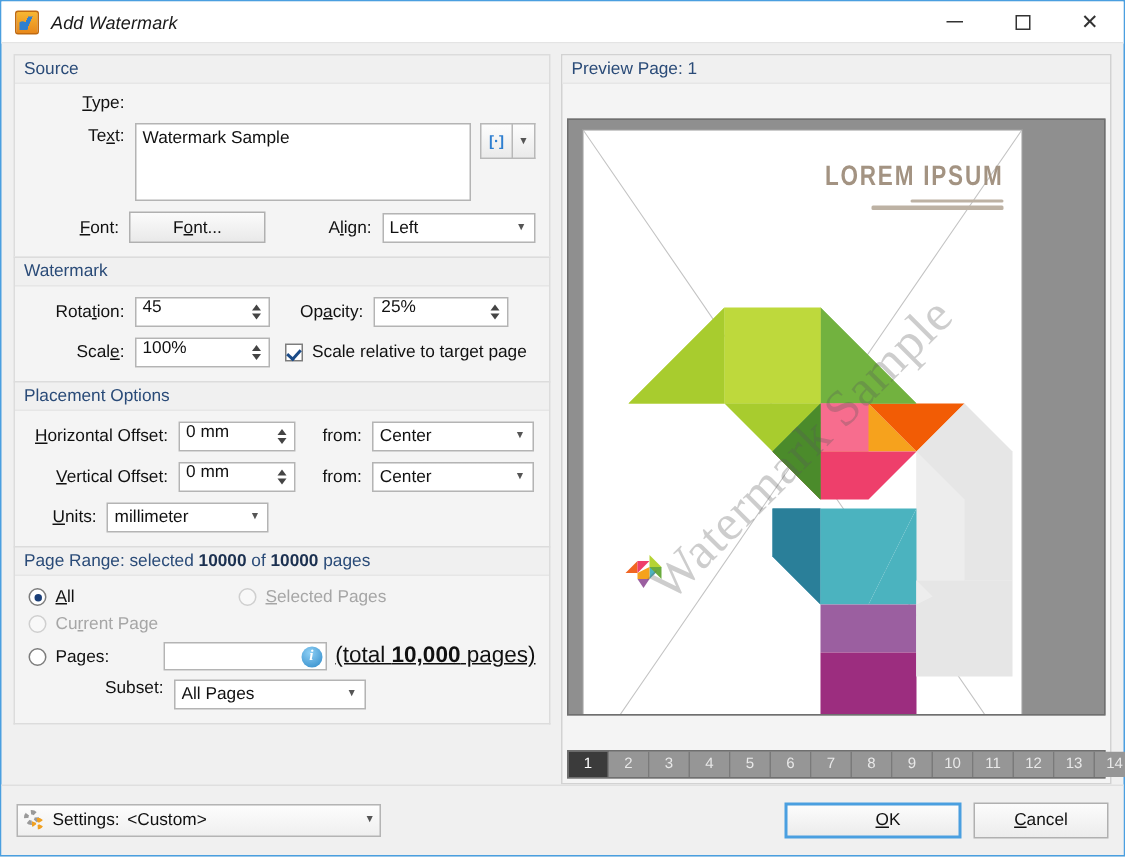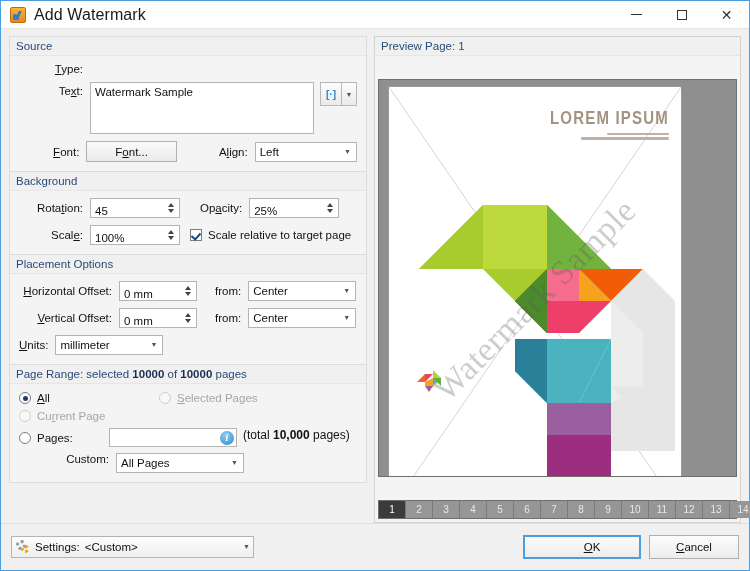--- a/index.html
+++ b/index.html
@@ -27,21 +27,21 @@
     border-radius:2px;position:relative;
     background:linear-gradient(180deg,#f7b733 0%,#e8881a 100%);
     border:1px solid #c06a10;box-sizing:border-box;
   }
   .title-icon:after{
     content:"";position:absolute;left:2px;top:3px;width:10px;height:9px;
     background:
       radial-gradient(circle at 2px 7px,#2f7fd0 0 3.5px,transparent 4px),
       linear-gradient(115deg,transparent 40%,#2f7fd0 41% 62%,transparent 63%);
   }
-  .title-text{font-size:16px;color:#1a1a1a;letter-spacing:.1px;}
+  .title-text{font-size:12px;color:#1a1a1a;letter-spacing:.1px;font-style:italic;}
   .win-btns{margin-left:auto;display:flex;height:100%;}
   .win-btn{
     width:45px;height:100%;display:flex;align-items:center;justify-content:center;
     color:#333;font-size:12px;
   }
   .glyph-min{display:block;width:11px;height:1px;background:#333;}
   .glyph-max{display:block;width:10px;height:10px;border:1px solid #333;box-sizing:border-box;}
   .glyph-close{display:block;font-size:14px;line-height:10px;font-family:"DejaVu Sans",sans-serif;}
 
   
@@ -80,21 +80,21 @@
     font-family:"Liberation Sans",sans-serif;font-size:11.5px;color:#111;
   }
   .combo{
     height:20px;display:flex;align-items:center;padding:0 2px 0 4px;
     background:linear-gradient(180deg,#ffffff 0%,#ffffff 100%);
   }
   .combo .val{flex:1;overflow:hidden;white-space:nowrap;}
   .arrow-dn{
     width:13px;text-align:center;color:#555;font-size:7px;line-height:20px;
   }
-  .spin{height:20px;display:flex;align-items:flex-end;padding:0 0 0 4px;}
+  .spin{height:20px;display:flex;align-items:flex-start;padding:0 0 0 4px;}
   .spin .val{flex:1;}
   .spin .sp-btns{
     width:15px;height:18px;display:flex;flex-direction:column;
     align-items:center;justify-content:center;gap:2px;margin-right:1px;
   }
   .sp-up,.sp-dn{width:0;height:0;border-left:3.5px solid transparent;border-right:3.5px solid transparent;}
   .sp-up{border-bottom:4px solid #444;}
   .sp-dn{border-top:4px solid #444;}
 
   .textarea{
@@ -153,21 +153,21 @@
     display:flex;align-items:center;justify-content:flex-end;padding-right:2px;
     box-sizing:border-box;
   }
   .info-i{
     width:14px;height:14px;border-radius:50%;
     background:radial-gradient(circle at 40% 30%,#8fd0f5,#2c88c8);
     color:#fff;font-size:10px;font-weight:bold;font-style:italic;
     display:flex;align-items:center;justify-content:center;
     font-family:"Liberation Serif",serif;
   }
-  .total-txt{margin-left:6px;font-size:12px;white-space:nowrap;}
+  .total-txt{margin-left:6px;font-size:15px;white-space:nowrap;text-decoration:underline;}
 
   
   .preview-box{
     flex:1;border:1px solid #d2d2d2;background:#f4f4f4;display:flex;
     flex-direction:column;min-height:0;gap:20px;
   }
   .preview-title{
     color:#2a4b78;font-size:11.5px;padding:3px 0 3px 6px;
     border-bottom:1px solid #e6e6e6;background:#f0f0f0;
   }
@@ -311,21 +311,21 @@
             <div class="lbl" style="width:auto;margin-left:42px">A<u>l</u>ign:</div>
             <div class="combo" style="width:108px">
               <span class="val">Left</span>
               <span class="arrow-dn">▼</span>
             </div>
           </div>
         </div>
       </div>
 
       <div class="group">
-        <div class="group-title">Background</div>
+        <div class="group-title">Watermark</div>
         <div class="group-inner">
           <div class="row">
             <div class="lbl w-rot">Rota<u>t</u>ion:</div>
             <div class="spin" style="width:90px">
               <span class="val">45</span>
               <span class="sp-btns">
                   <i class="sp-up"></i>
                   <i class="sp-dn"></i>
                 </span>
             </div>
@@ -382,21 +382,21 @@
                   <i class="sp-dn"></i>
                 </span>
             </div>
             <div class="lbl" style="width:auto;margin-left:18px">from:</div>
             <div class="combo" style="width:108px">
               <span class="val">Center</span>
               <span class="arrow-dn">▼</span>
             </div>
           </div>
           <div class="row">
-            <div class="lbl" style="width:auto;margin-left:0"><u>U</u>nits:</div>
+            <div class="lbl" style="width:auto;margin-left:16px"><u>U</u>nits:</div>
             <div class="combo" style="width:108px">
               <span class="val">millimeter</span>
               <span class="arrow-dn">▼</span>
             </div>
           </div>
         </div>
       </div>
 
       <div class="group">
         <div class="prange-title">
@@ -426,21 +426,21 @@
             </div>
             <div class="pages-input" style="max-width:128px">
               <span></span>
               <span class="info-i">i</span>
             </div>
             <div class="total-txt">
               <span>(total </span><b>10,000</b><span> pages)</span>
             </div>
           </div>
           <div class="pr-line" style="margin-bottom:0">
-            <div class="lbl" style="width:90px">Custom:</div>
+            <div class="lbl" style="width:90px">Subset:</div>
             <div class="combo" style="width:128px">
               <span class="val">All Pages</span>
               <span class="arrow-dn">▼</span>
             </div>
           </div>
         </div>
       </div>
 
     </div>
 

